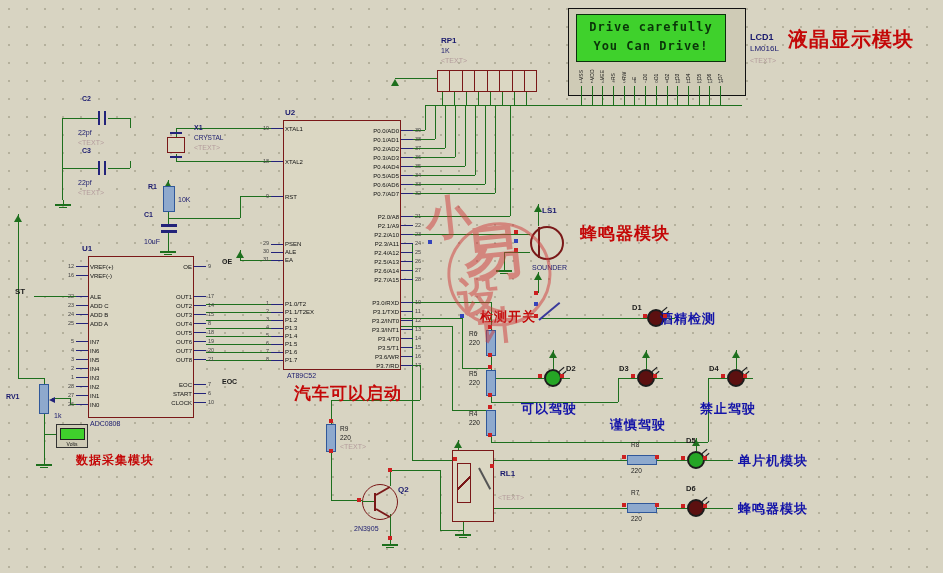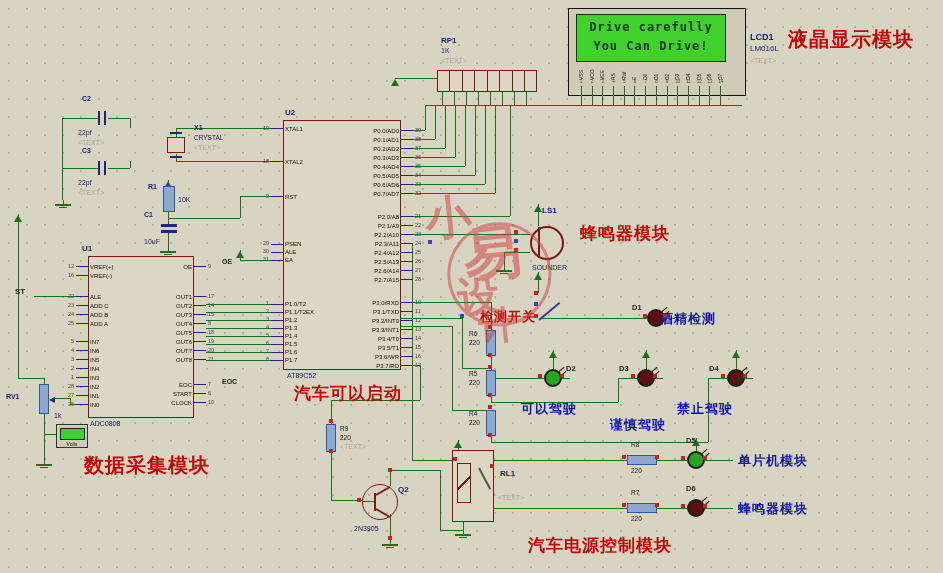--- a/index.html
+++ b/index.html
@@ -688,21 +688,21 @@
         <span class="pname">START</span>
         <span class="pstub"></span>
         <span class="pnum">6</span>
       </div>
       <div class="prow r">
         <span class="pname">CLOCK</span>
         <span class="pstub"></span>
         <span class="pnum">10</span>
       </div>
     </div>
-  <div class="module" style="left:84px;top:452px;font-size:20px">数据采集模块</div>
+  <div class="module" style="left:76px;top:452px;font-size:12px">数据采集模块</div>
   <div class="lbl blk" style="left:15px;top:288px;font-weight:bold;font-size:8px">ST</div>
   <div class="lbl blk" style="left:222px;top:258px;font-weight:bold;font-size:7px">OE</div>
   <div class="lbl blk" style="left:222px;top:378px;font-weight:bold;font-size:7px">EOC</div>
 
   <div class="xtal"></div>
   <div class="plate" style="left:170px;top:132px;width:12px;height:2px"></div>
   <div class="plate" style="left:170px;top:156px;width:12px;height:2px"></div>
   <div class="lbl ref" style="left:194px;top:124px;font-size:7px">X1</div>
   <div class="lbl val" style="left:194px;top:134px;font-size:6.5px">CRYSTAL</div>
   <div class="ph" style="left:194px;top:144px">&lt;TEXT&gt;</div>
@@ -776,21 +776,21 @@
       <i class="ray2"></i>
     </div>
   <div class="lbl blk" style="left:619px;top:365px;font-weight:bold;font-size:7.5px">D3</div>
   <div class="led ledr" style="left:727px;top:369px">
       <i class="ray"></i>
       <i class="ray2"></i>
     </div>
   <div class="lbl blk" style="left:709px;top:365px;font-weight:bold;font-size:7.5px">D4</div>
   <div class="bluelbl" style="left:521px;top:400px">可以驾驶</div>
   <div class="bluelbl" style="left:610px;top:416px">谨慎驾驶</div>
-  <div class="bluelbl" style="left:677px;top:400px">禁止驾驶</div>
+  <div class="bluelbl" style="left:700px;top:400px">禁止驾驶</div>
 
   <div class="res" style="left:326px;top:424px;width:10px;height:28px"></div>
   <div class="lbl blk" style="left:340px;top:425px;font-size:6.5px">R9</div>
   <div class="lbl blk" style="left:340px;top:434px;font-size:6.5px">220</div>
   <div class="ph" style="left:340px;top:443px">&lt;TEXT&gt;</div>
 
   <div class="tr-circle" style="left:362px;top:484px"></div>
   <div class="tr-bar" style="left:374px;top:493px"></div>
   <div class="w h" style="left:362px;top:501px;width:12px"></div>
   <div class="tr-diag" style="left:376px;top:494px;transform:rotate(-30deg)"></div>
@@ -818,21 +818,20 @@
   <div class="res" style="left:627px;top:503px;width:30px;height:10px"></div>
   <div class="lbl blk" style="left:631px;top:489px;font-size:6.5px">R7</div>
   <div class="lbl blk" style="left:631px;top:515px;font-size:6.5px">220</div>
   <div class="led ledr" style="left:687px;top:499px">
       <i class="ray"></i>
       <i class="ray2"></i>
     </div>
   <div class="lbl blk" style="left:686px;top:485px;font-weight:bold;font-size:7.5px">D6</div>
   <div class="bluelbl" style="left:738px;top:500px">蜂鸣器模块</div>
 
-  <div class="module" style="left:528px;top:534px;font-size:17px">汽车电源控制模块</div>
 
   <div>
     <i class="sq" style="left:514px;top:230px"></i>
       <i class="sq" style="left:514px;top:248px"></i>
     <i class="sq" style="left:534px;top:291px"></i>
       <i class="sq" style="left:534px;top:314px"></i>
     <i class="sq" style="left:643px;top:314px"></i>
       <i class="sq" style="left:663px;top:314px"></i>
     <i class="sq" style="left:538px;top:374px"></i>
       <i class="sq" style="left:560px;top:374px"></i>

